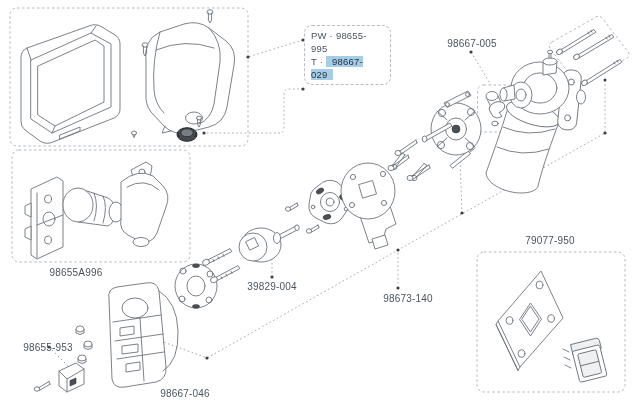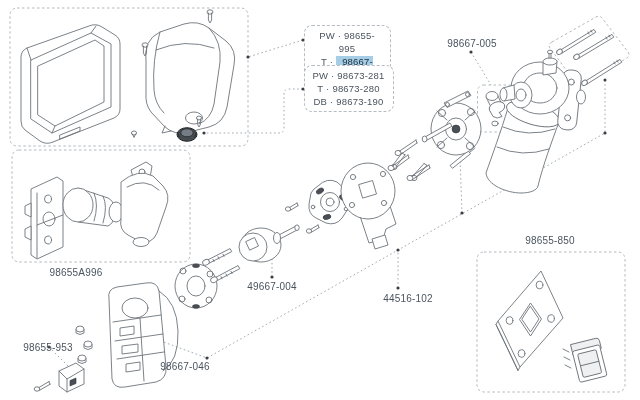--- a/index.html
+++ b/index.html
@@ -11,21 +11,21 @@
   .fw{fill:#ffffff;stroke:#6d747b;stroke-width:0.9;stroke-linejoin:round;}
   .fg{fill:#eef0f2;stroke:#6d747b;stroke-width:0.9;stroke-linejoin:round;}
   .hole{fill:#4a4f55;stroke:#33383d;stroke-width:0.6;}
   .dash{fill:none;stroke:#b3b9bf;stroke-width:1;stroke-dasharray:2.5 2.5;}
   .lead{fill:none;stroke:#9aa0a6;stroke-width:0.9;stroke-dasharray:1.6 2.6;}
   .dot{fill:#3a3f45;}
   
   .plabel{position:absolute;font-size:10px;color:#4a545e;white-space:nowrap;
           transform:translateX(-50%);letter-spacing:0.2px;}
   .callout{position:absolute;border:1px dashed #b6bcc2;border-radius:8px;background:#ffffff;
-           font-size:9.5px;color:#4a545e;text-align:center;padding:3px 7px 3px 6px;
+           font-size:9.5px;color:#4a545e;text-align:left;padding:3px 7px 3px 6px;
            line-height:13px;letter-spacing:0.2px;}
   .crow .num{margin-left:3px;}
   .crow .hl{background:#a5cde6;color:#233240;padding:0 6px;}
 </style>
 </head>
 <body>
 
 <div class="stage">
 
 <svg class="art" width="640" height="400" viewBox="0 0 640 400">
@@ -301,27 +301,22 @@
     </g>
     <path class="ln" d="M569,352 L563,349 M570,360 L564,357 M571,368 L565,365" stroke-width="1.5"></path>
   </g>
 </svg>
 
 <div class="callout" style="left:304px;top:25px;width:72px;">
   <div class="crow"><span>PW ·</span><span class="num">98655-995</span></div>
   <div class="crow"><span>T ·</span><span class="num hl">98667-029</span></div>
 </div>
 
-<div class="callout" style="left:304px;top:65px;width:75px;">
-  <div class="crow"><span>PW ·</span><span class="num">98673-281</span></div>
-  <div class="crow"><span>T ·</span><span class="num">98673-280</span></div>
-  <div class="crow"><span>DB ·</span><span class="num">98673-190</span></div>
-</div>
 
 <div class="plabel" style="left:472px;top:38px">98667-005</div>
 <div class="plabel" style="left:76px;top:267px">98655A996</div>
 <div class="plabel" style="left:48px;top:342px">98655-953</div>
-<div class="plabel" style="left:185px;top:361px">98667-046</div>
-<div class="plabel" style="left:272px;top:281px">49667-004</div>
-<div class="plabel" style="left:408px;top:293px">44516-102</div>
-<div class="plabel" style="left:550px;top:235px">98655-850</div>
+<div class="plabel" style="left:185px;top:388px">98667-046</div>
+<div class="plabel" style="left:272px;top:281px">39829-004</div>
+<div class="plabel" style="left:408px;top:293px">98673-140</div>
+<div class="plabel" style="left:550px;top:235px">79077-950</div>
 
 </div>
 
 </body></html>

